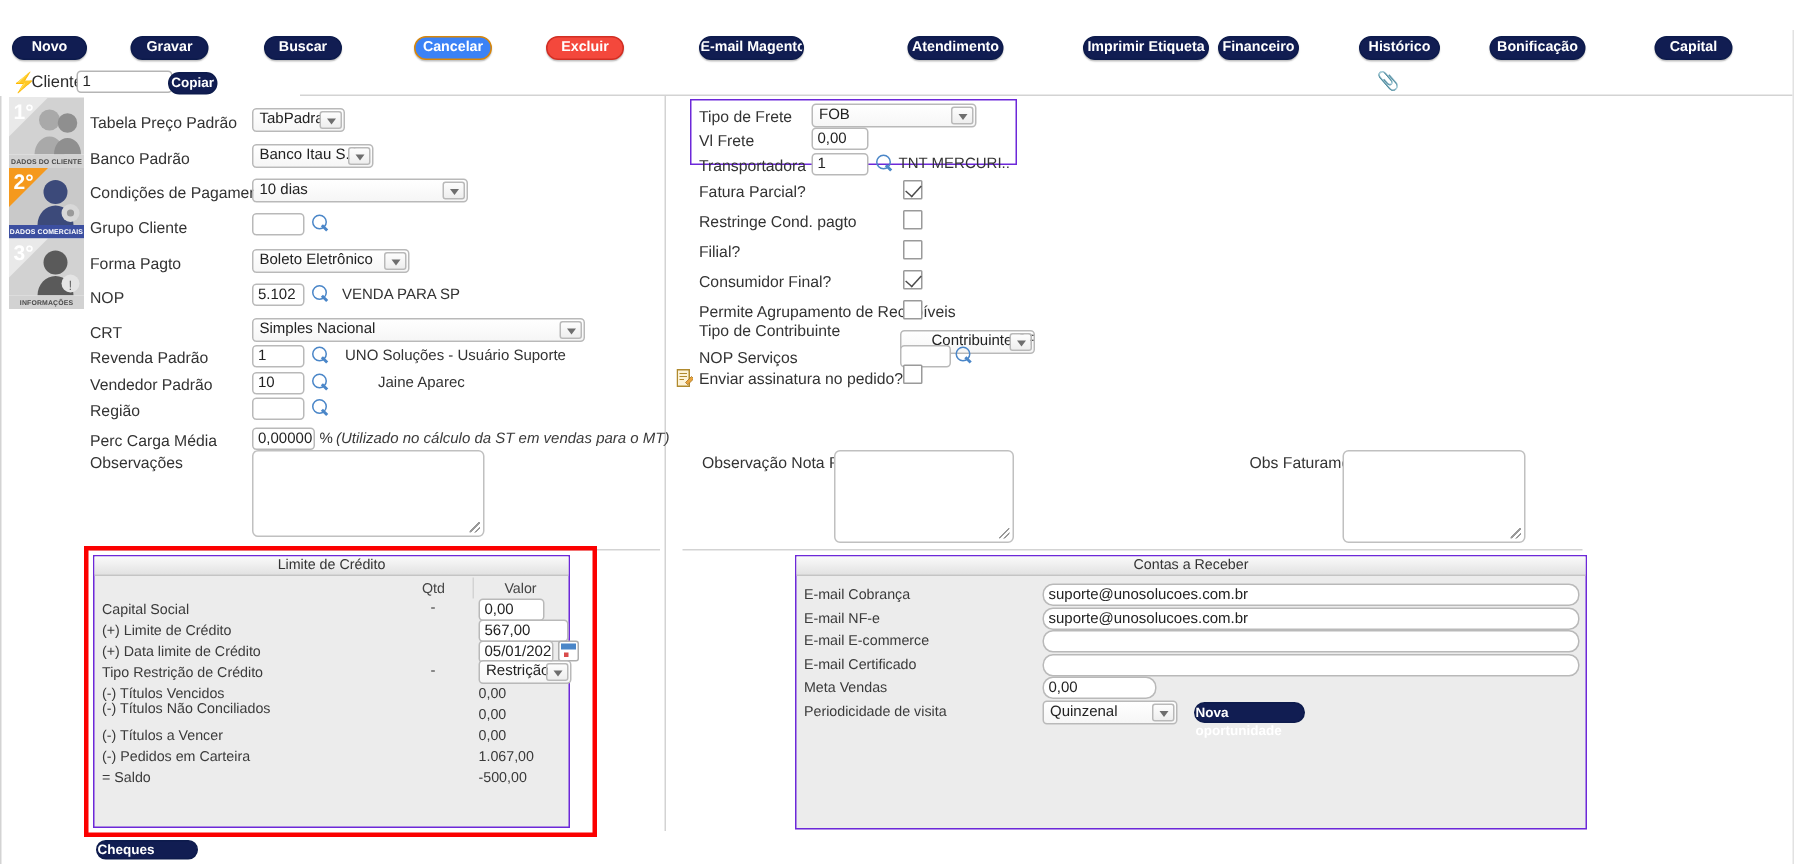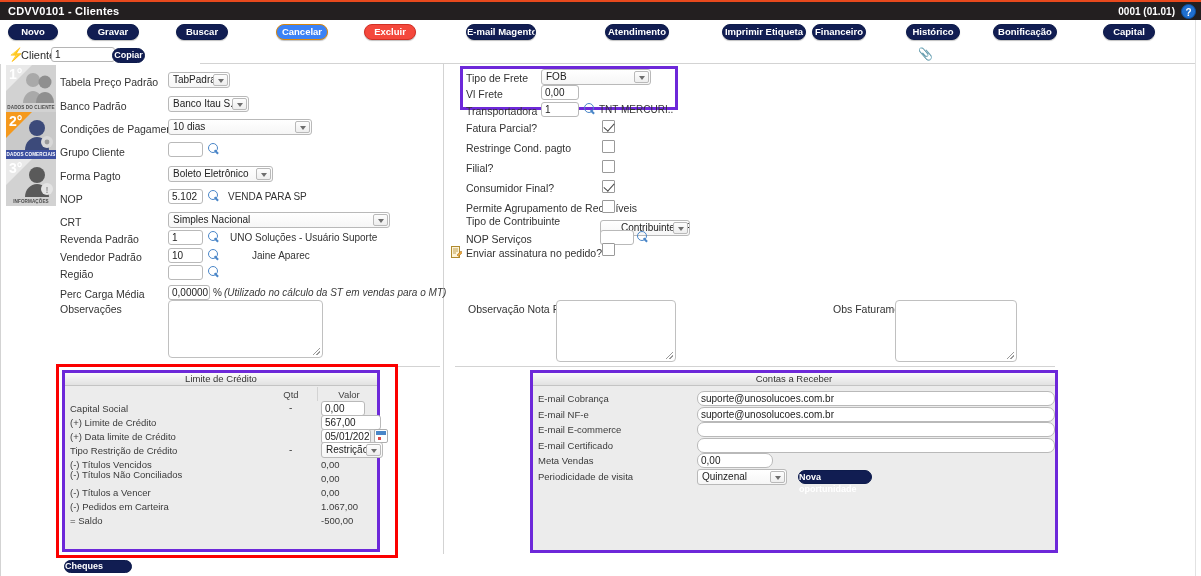--- a/index.html
+++ b/index.html
@@ -140,21 +140,21 @@
     position: absolute; width: 13px; height: 13px;
     border: 1px solid #9a9a9a; background: #fff; border-radius: 1px; cursor: pointer;
   }
   .cbx.on::after {
     content: "";
     position: absolute; left: 3px; top: 0px; width: 5px; height: 9px;
     border: solid #4a4a4a; border-width: 0 1.8px 1.8px 0; transform: rotate(42deg);
   }
 
   
-  .panel { position: absolute; border: 3px solid #6d28d9; background: #ececec; padding-left: 43px; }
+  .panel { position: absolute; border: 1px solid #6d28d9; background: #ececec; padding-left: 43px; }
   .panel-hd {
     position: absolute; left: 0; top: 0; right: 0; height: 13px;
     background: linear-gradient(#fafafa,#e2e2e2);
     border-bottom: 1px solid #c4c4c4;
     font-size: 9.5px; text-align: center; line-height: 12px; color: #333;
   }
   .redbox {
     position: absolute; border: 3px solid #fb0000; background: transparent; pointer-events: none;
   }
 
@@ -181,25 +181,20 @@
   }
   .signicon { position: absolute; width: 11px; height: 13px; }
 
   .scrollcol { position: absolute; right: 0; top: 20px; width: 6px; height: 556px; background: #fff; border-left:1px solid #e2e2e2; }
 </style>
 </head>
 <body>
 
 <div id="app">
 
-  <div class="titlebar">
-    <span class="tb-title">CDVV0101 - Clientes</span>
-    <span class="tb-version">0001 (01.01)</span>
-    <div class="tb-help">?</div>
-  </div>
 
   <div class="toolbar" id="toolbar">
       <div class="tbtn" style="left: 8px; width: 50px;">Novo</div>
       <div class="tbtn" style="left: 87px; width: 52px;">Gravar</div>
       <div class="tbtn" style="left: 176px; width: 52px;">Buscar</div>
       <div class="tbtn orange" style="left: 276px; width: 52px;">Cancelar</div>
       <div class="tbtn red" style="left: 364px; width: 52px;">Excluir</div>
       <div class="tbtn" style="left: 466px; width: 70px;">E-mail Magento</div>
       <div class="tbtn" style="left: 605px; width: 64px;">Atendimento</div>
       <div class="tbtn" style="left: 722px; width: 84px;">Imprimir Etiqueta</div>

